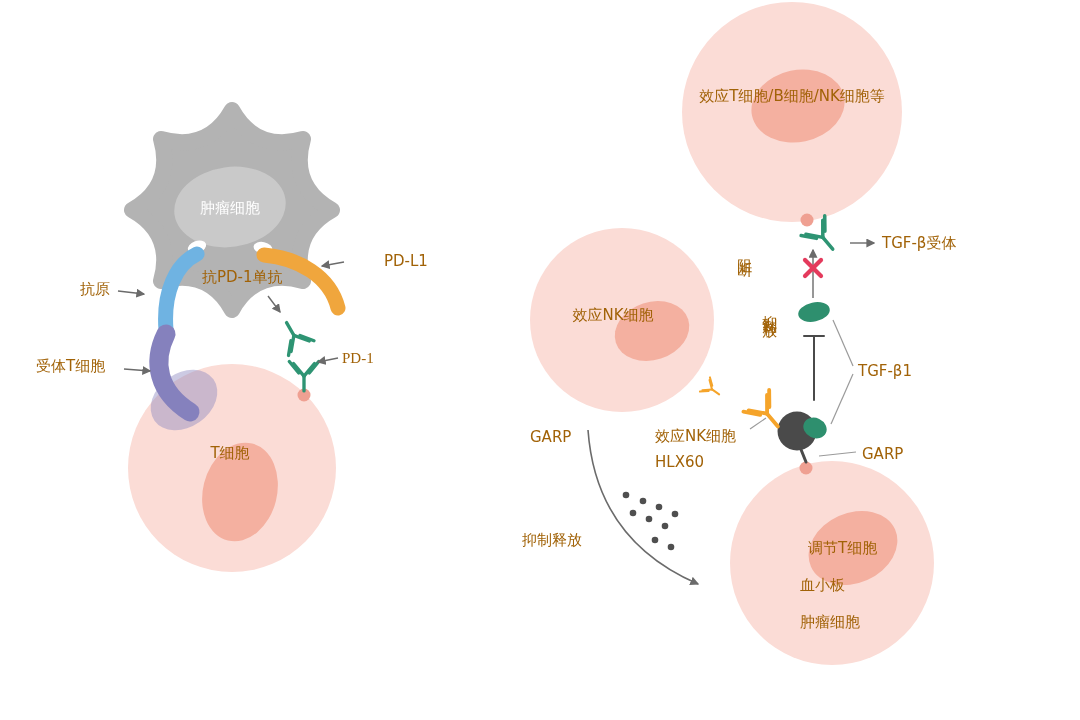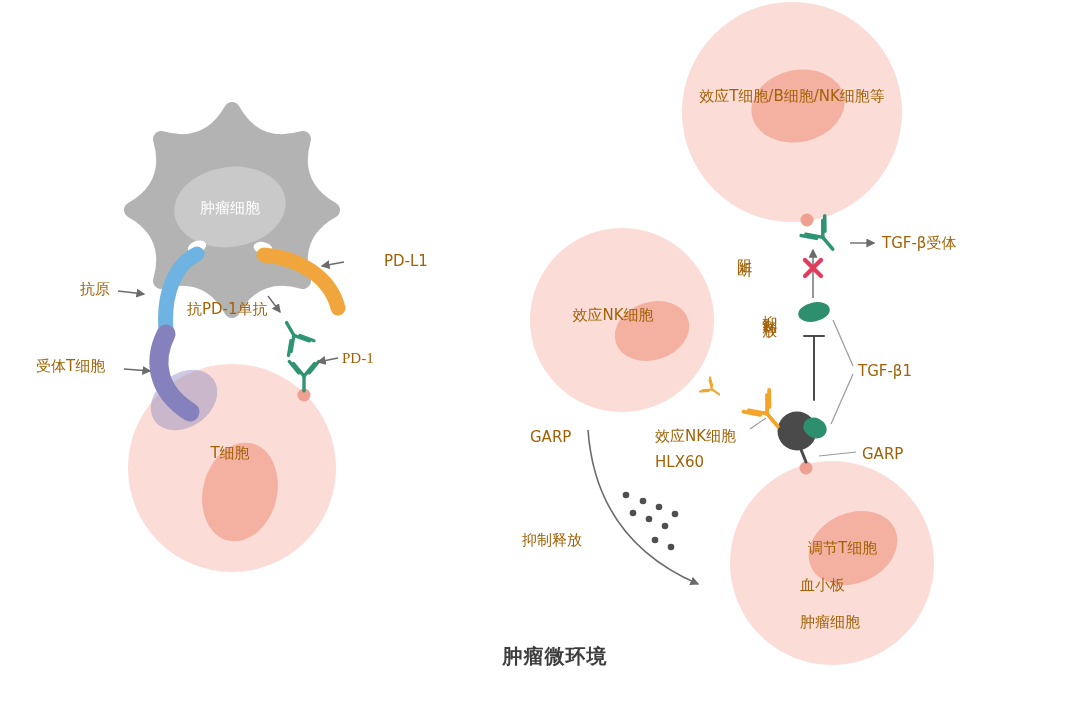--- a/index.html
+++ b/index.html
@@ -134,33 +134,32 @@
       <circle cx="665" cy="526" r="3.3"></circle>
       <circle cx="655" cy="540" r="3.3"></circle>
       <circle cx="671" cy="547" r="3.3"></circle>
     </g>
   </svg>
 
   <div class="lbl white center" style="left:170px;top:199px;width:120px;">肿瘤细胞</div>
   <div class="lbl" style="left:80px;top:280px;">抗原</div>
   <div class="lbl" style="left:36px;top:357px;">受体T细胞</div>
   <div class="lbl" style="left:348px;top:252px;margin-left:36px;">PD-L1</div>
-  <div class="lbl" style="left:187px;top:268px;margin-top:32px;">抗PD-1单抗</div>
+  <div class="lbl" style="left:202px;top:268px;">抗PD-1单抗</div>
   <div class="lbl" style="left:342px;top:349px;font-family:Liberation Serif, serif;">PD-1</div>
   <div class="lbl center" style="left:190px;top:444px;width:80px;">T细胞</div>
 
   <div class="lbl center" style="left:666px;top:87px;width:252px;">效应T细胞/B细胞/NK细胞等</div>
   <div class="lbl center" style="left:548px;top:306px;width:130px;">效应NK细胞</div>
   <div class="lbl" style="left:882px;top:234px;">TGF-β受体</div>
   <div class="lbl vert" style="left:735px;top:247px;">阻断</div>
   <div class="lbl vert" style="left:760px;top:303px;">抑制释放</div>
   <div class="lbl" style="left:858px;top:362px;">TGF-β1</div>
   <div class="lbl" style="left:655px;top:427px;">效应NK细胞</div>
   <div class="lbl" style="left:655px;top:453px;">HLX60</div>
   <div class="lbl" style="left:862px;top:445px;">GARP</div>
   <div class="lbl" style="left:530px;top:428px;">GARP</div>
   <div class="lbl" style="left:522px;top:531px;">抑制释放</div>
   <div class="lbl" style="left:800px;top:539px;margin-left:8px;">调节T细胞</div>
   <div class="lbl" style="left:800px;top:576px;">血小板</div>
   <div class="lbl" style="left:800px;top:613px;">肿瘤细胞</div>
 
-  <div class="lbl cap center" style="left:460px;top:644px;width:190px;">肿瘤微环境</div>
 </div>
 
 </body></html>

